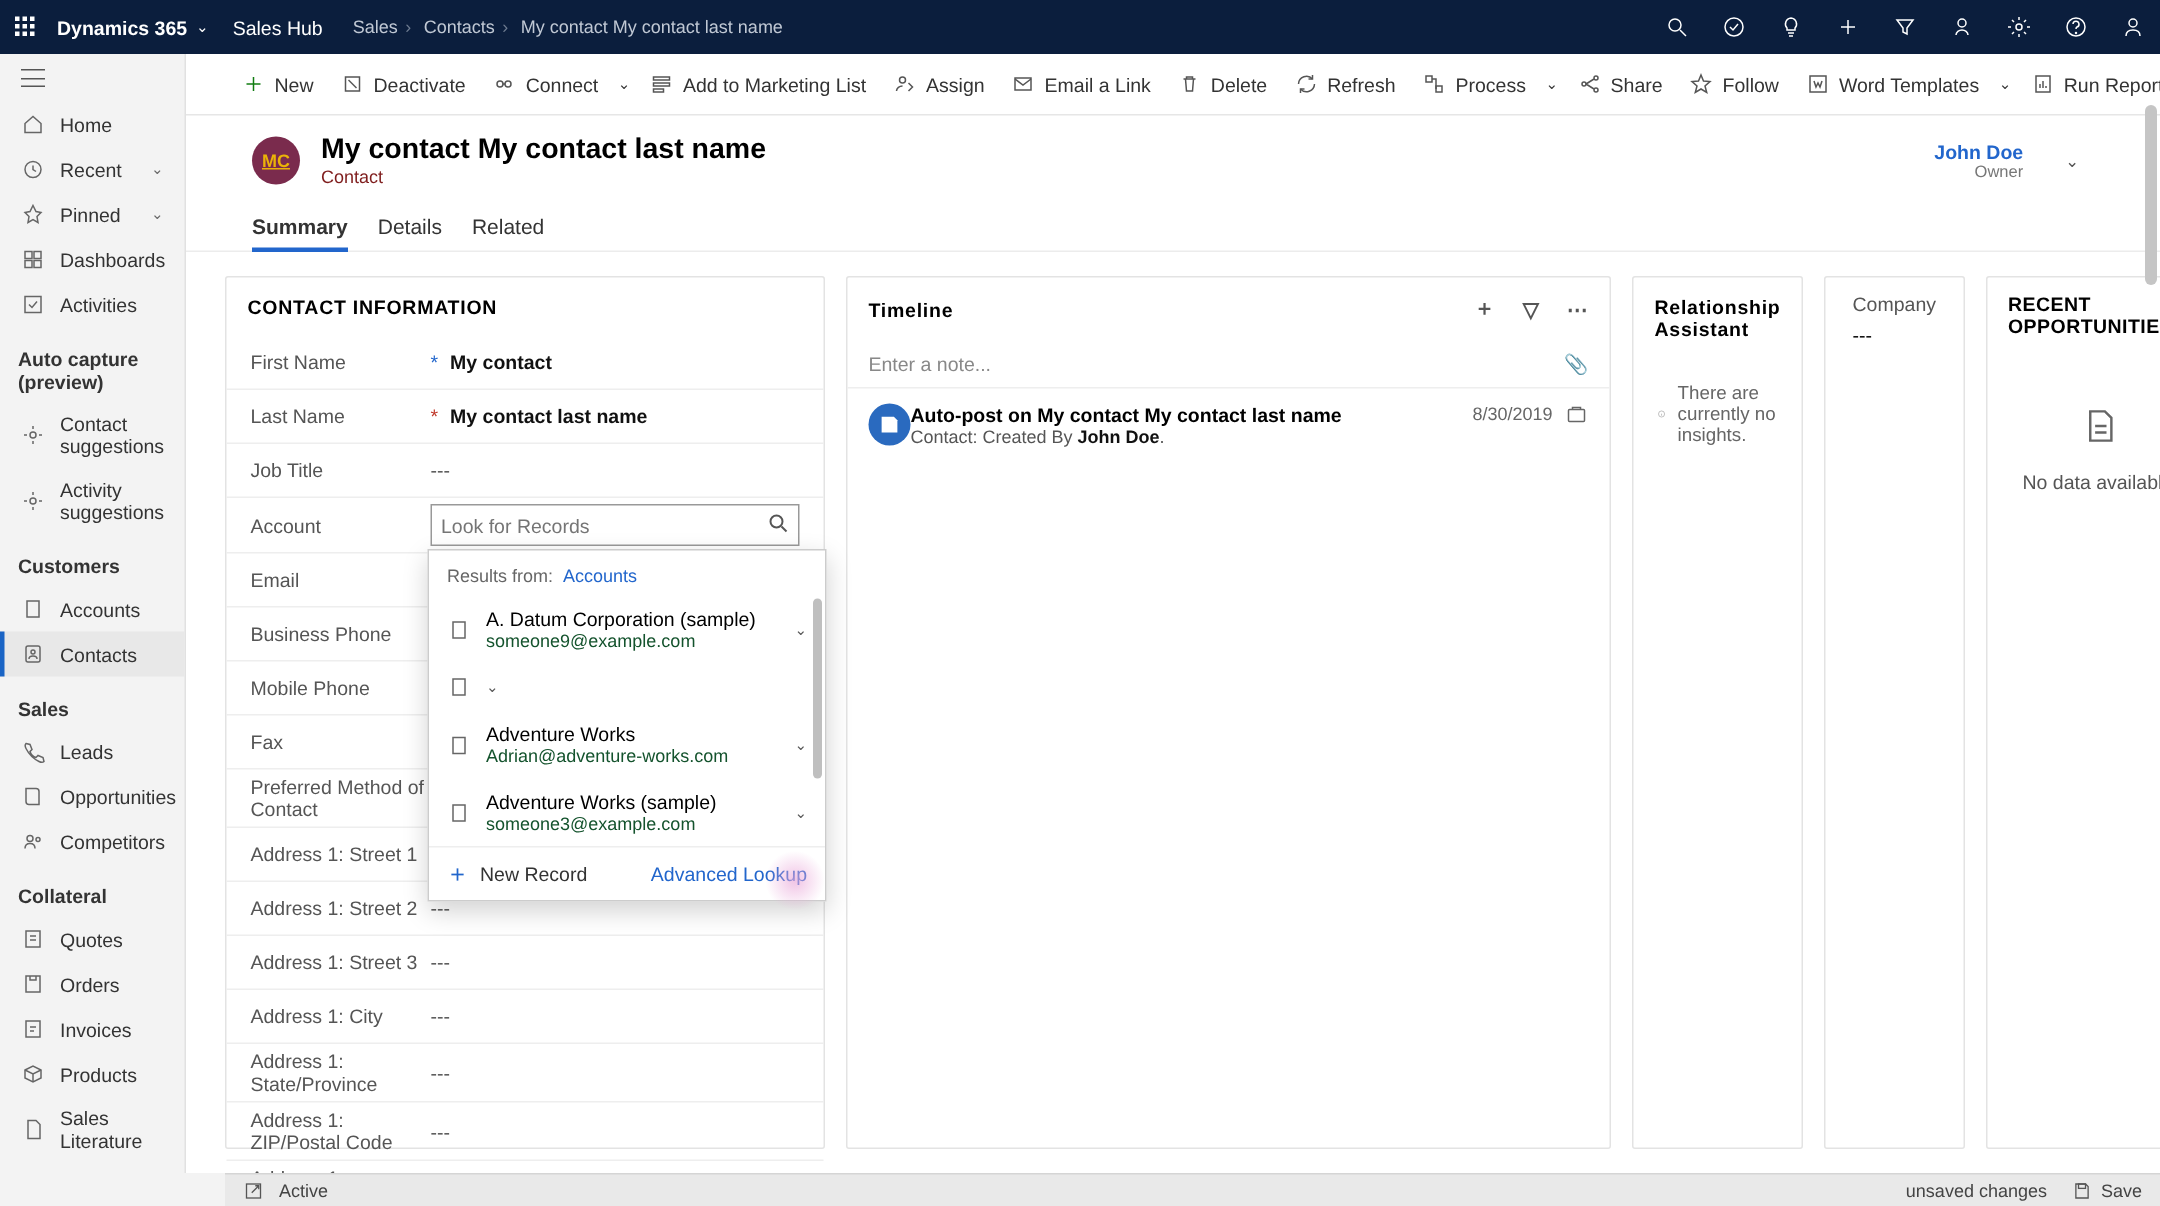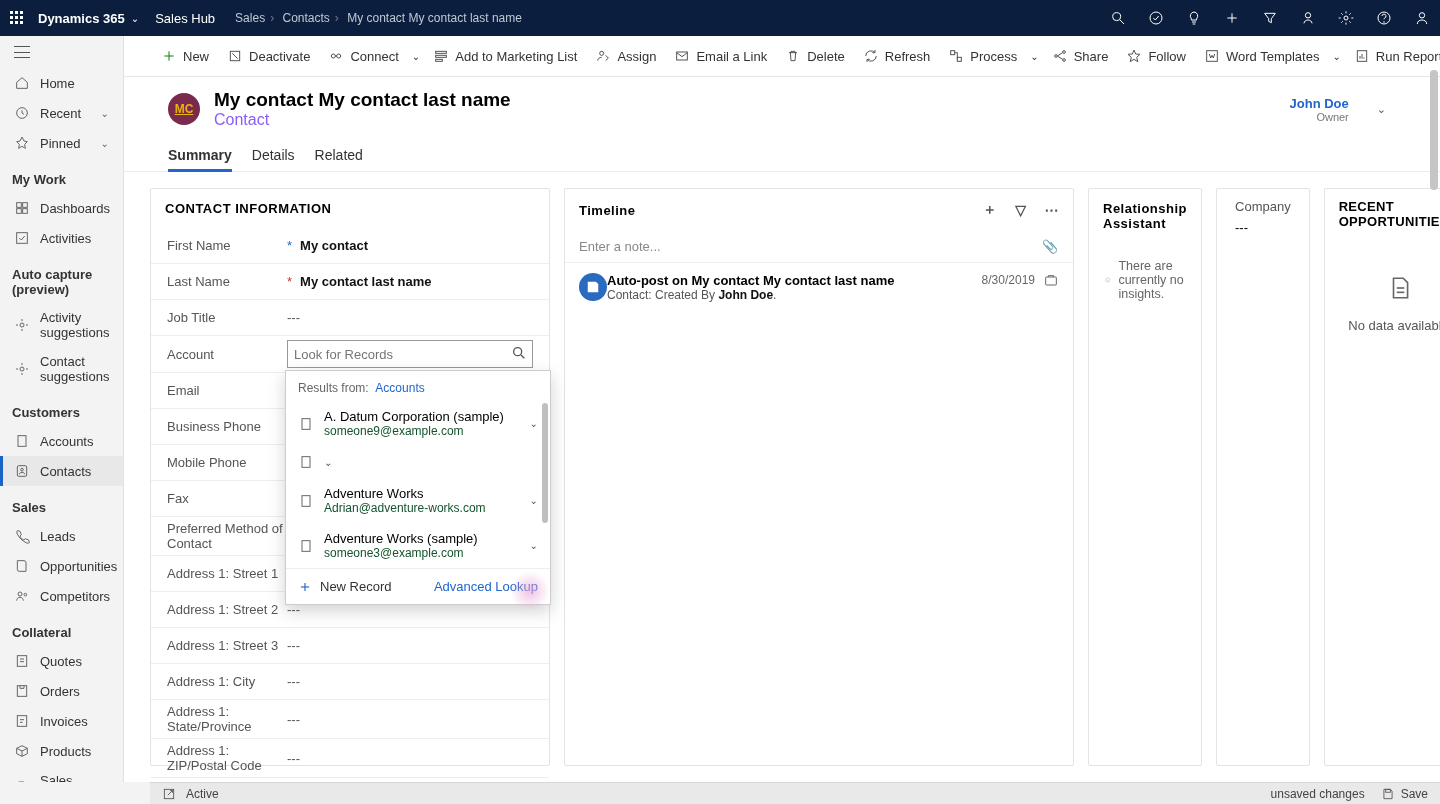--- a/index.html
+++ b/index.html
@@ -28,21 +28,21 @@
 .main{ flex:1; background:#fff; display:flex; flex-direction:column; overflow:hidden;}
 .cmdbar{ display:flex; align-items:center; gap:2px; padding:6px 10px; border-bottom:1px solid #e6e6e6; font-size:13px; color:#333; overflow-x:hidden;}
 .cmdbar .cmd{ display:flex; align-items:center; gap:6px; padding:6px 9px; cursor:pointer; border-radius:2px; white-space:nowrap;}
 .cmdbar .cmd svg{ width:16px; height:16px; stroke:#555; fill:none; stroke-width:1.5;}
 .cmdbar .cmd.plus svg{ stroke:#107c10;}
 .cmdbar .sepv{ width:1px; height:18px; background:#ddd; margin:0 4px;}
 .cmdbar .clockico{ width:18px; height:18px; border:1px solid #888; border-radius:50%; display:flex; align-items:center; justify-content:center; font-size:4px; color:#888; margin-right:6px;}
 .hdr{ display:flex; align-items:center; padding:12px 44px; gap:14px;}
 .hdr .avatar{ width:32px; height:32px; border-radius:50%; background:#7a2b4d; color:#eab308; font-size:12px; font-weight:600; display:flex; align-items:center; justify-content:center;text-decoration:underline;}
 .hdr .title{ font-size:19px; font-weight:600;}
-.hdr .sub{ font-size:16px; color:#8b5cf6;}
+.hdr .sub{ font-size:12px; color:#7f1d1d;}
 .hdr .owner{ margin-left:auto; text-align:right;}
 .hdr .owner .name{ color:#2266cc; font-size:13px; font-weight:600;}
 .hdr .owner .lbl{ font-size:11px; color:#777;}
 .hdr .ochev{ margin-left:14px; margin-right:10px; font-size:11px; color:#555; cursor:pointer;}
 .tabs{ display:flex; gap:20px; padding:0 44px; font-size:14px; color:#333; border-bottom:1px solid #ececec;}
 .tabs .tab{ padding:6px 0; cursor:pointer;}
 .tabs .tab.act{ font-weight:600; border-bottom:3px solid #2266cc; margin-bottom:-1px;}
 .body{ flex:1; display:flex; gap:14px; padding:16px 26px; overflow-y:auto; background:#fff;}
 .card{ border:1px solid #e3e3e3; border-radius:2px; background:#fff;}
 .col1{ width:400px;}
@@ -189,21 +189,20 @@
         </div>
         <div class="item">
           <svg class="ic" viewBox="0 0 24 24">
             <path d="M12 3l3 6 5 1-4 4 1 6-5-3-5 3 1-6-4-4 5-1z"></path>
           </svg>
           <span>Pinned</span>
           <span class="exp">⌄</span>
         </div>
       </div>
     <div id="nav-groups">
-        <div class="grp">My Work</div>
         <div class="item">
           <svg class="ic" viewBox="0 0 24 24">
             <rect x="4" y="4" width="7" height="7"></rect>
             <rect x="13" y="4" width="7" height="7"></rect>
             <rect x="4" y="13" width="7" height="7"></rect>
             <rect x="13" y="13" width="7" height="7"></rect>
           </svg>
           <span>Dashboards</span>
         </div>
         <div class="item">
@@ -212,28 +211,28 @@
             <path d="M8 12l3 3 5-6"></path>
           </svg>
           <span>Activities</span>
         </div>
         <div class="grp">Auto capture (preview)</div>
         <div class="item">
           <svg class="ic" viewBox="0 0 24 24">
             <circle cx="12" cy="12" r="3"></circle>
             <path d="M12 3v3M12 18v3M3 12h3M18 12h3"></path>
           </svg>
-          <span>Activity suggestions</span>
+          <span>Contact suggestions</span>
         </div>
         <div class="item">
           <svg class="ic" viewBox="0 0 24 24">
             <circle cx="12" cy="12" r="3"></circle>
             <path d="M12 3v3M12 18v3M3 12h3M18 12h3"></path>
           </svg>
-          <span>Contact suggestions</span>
+          <span>Activity suggestions</span>
         </div>
         <div class="grp">Customers</div>
         <div class="item">
           <svg class="ic" viewBox="0 0 24 24">
             <rect x="6" y="4" width="12" height="16"></rect>
             <line x1="9" y1="8" x2="9" y2="8"></line>
             <line x1="15" y1="8" x2="15" y2="8"></line>
           </svg>
           <span>Accounts</span>
         </div>

